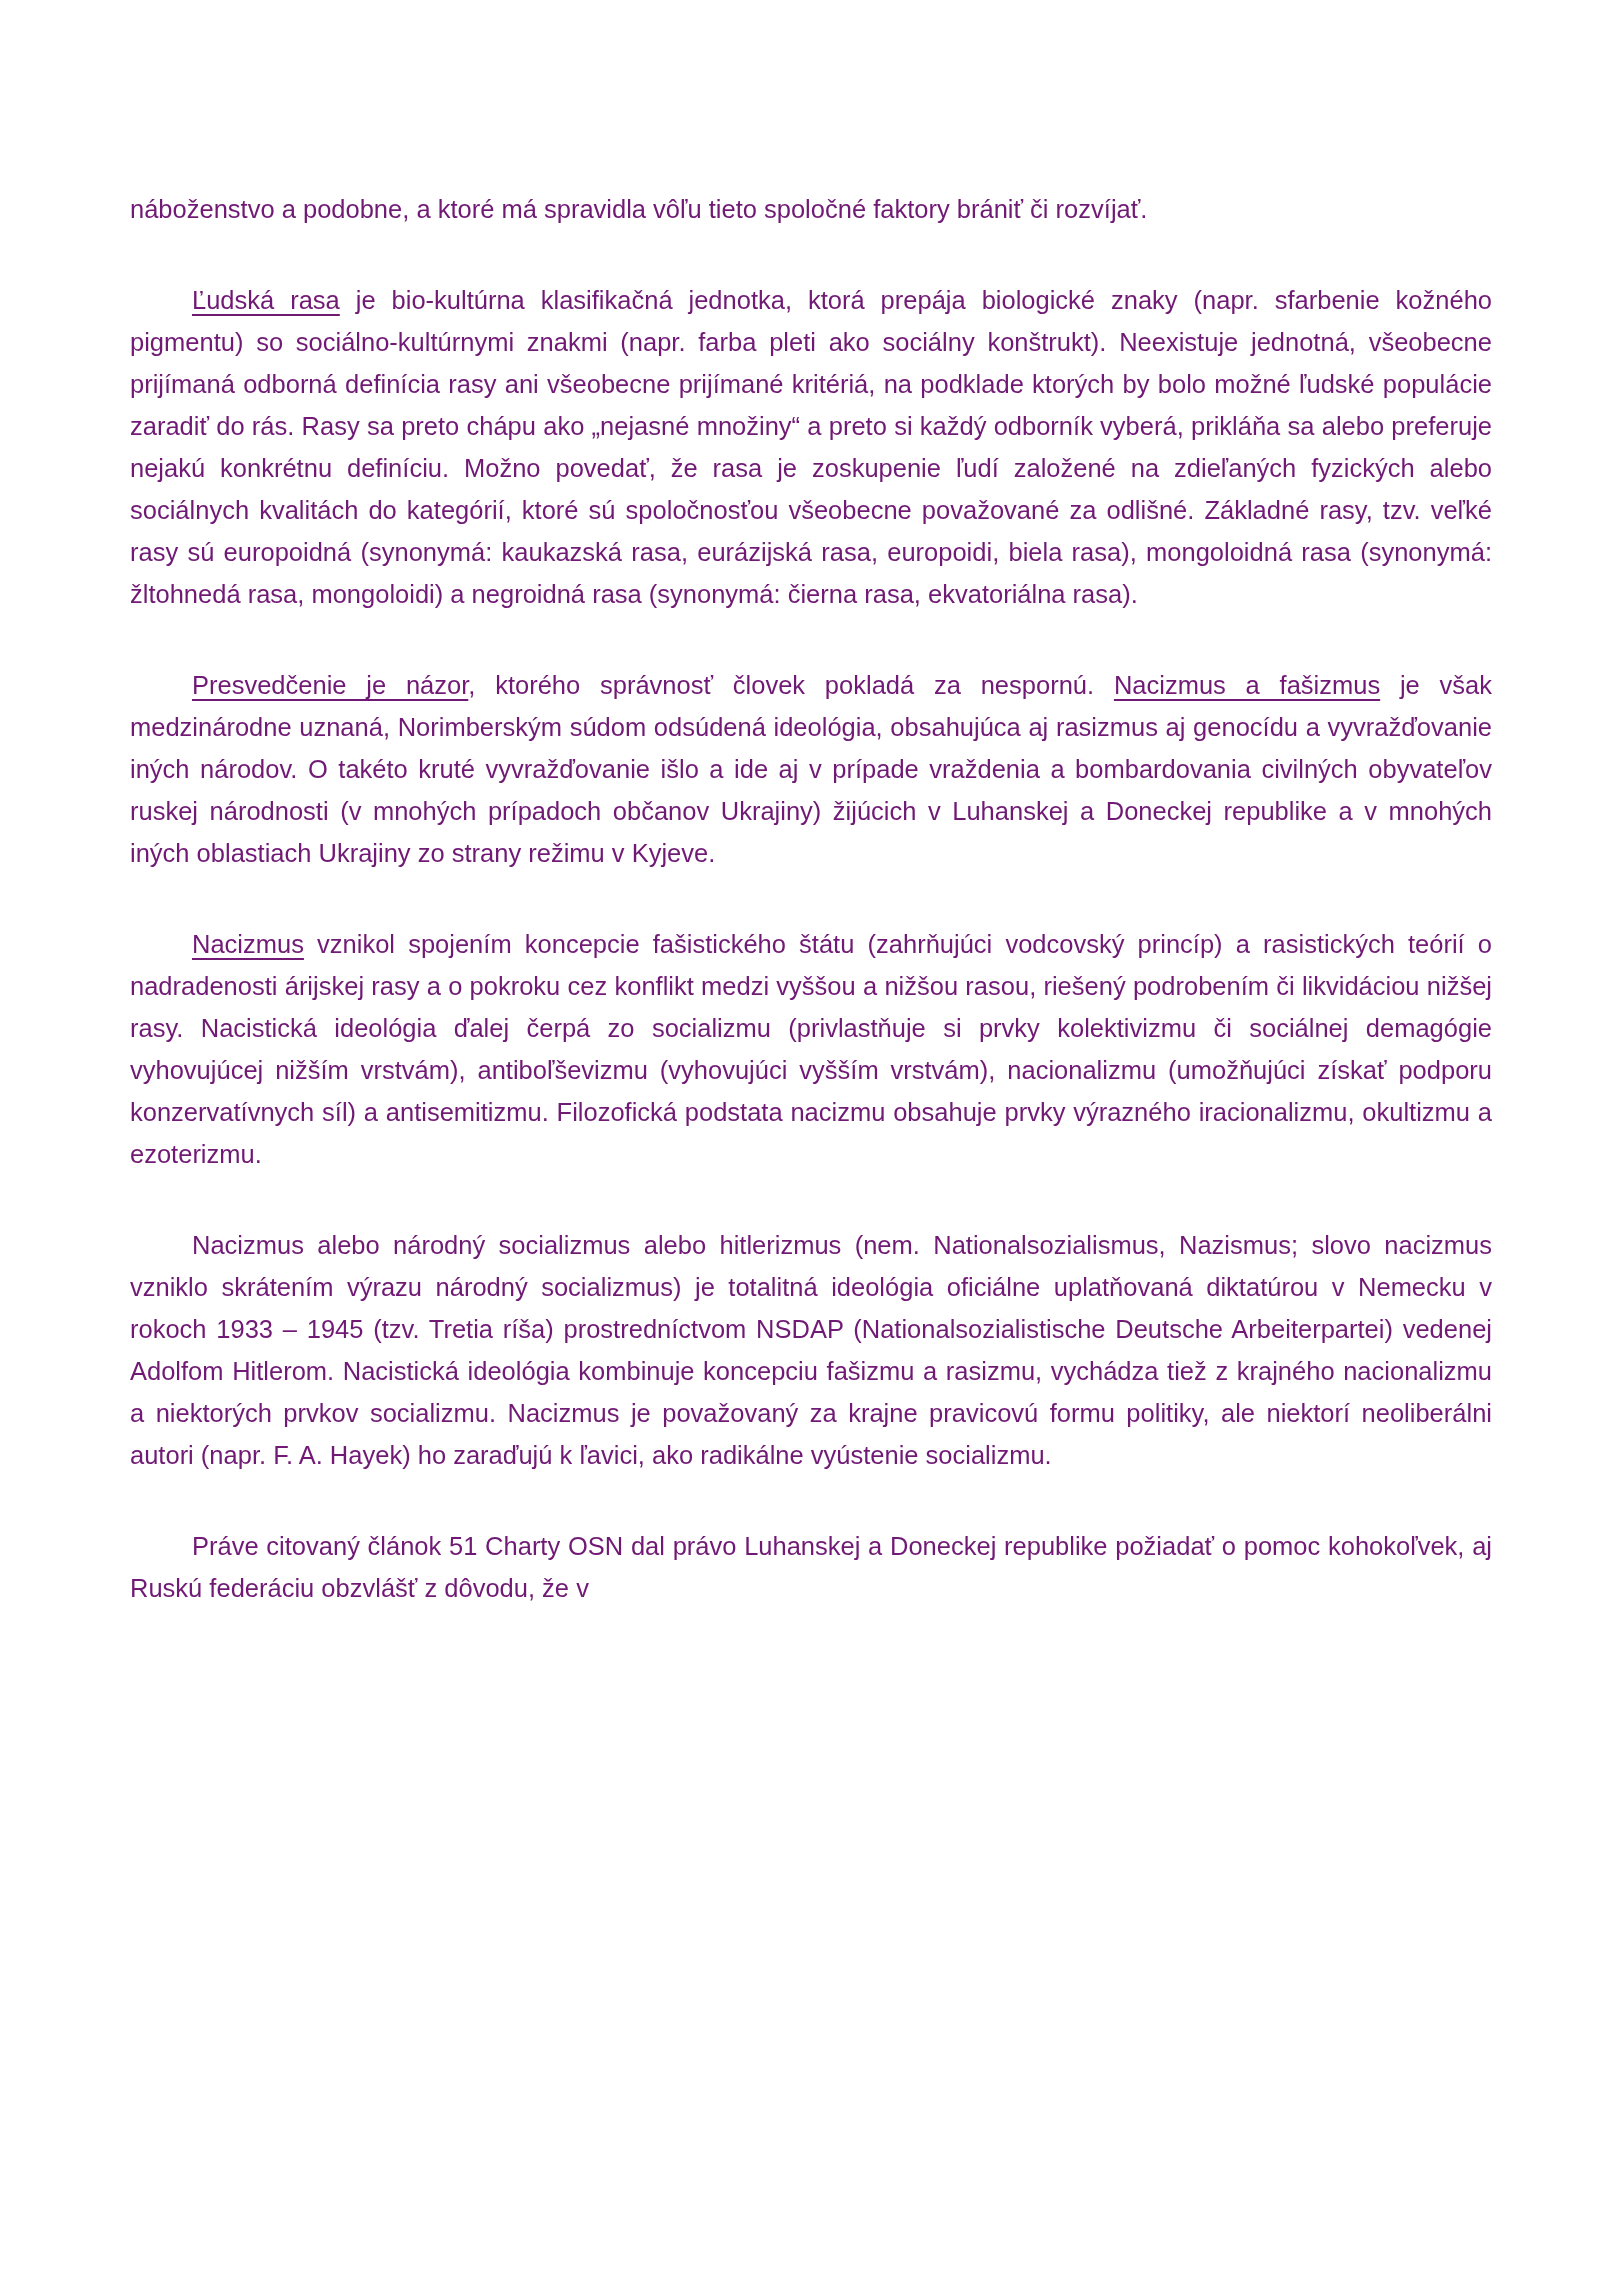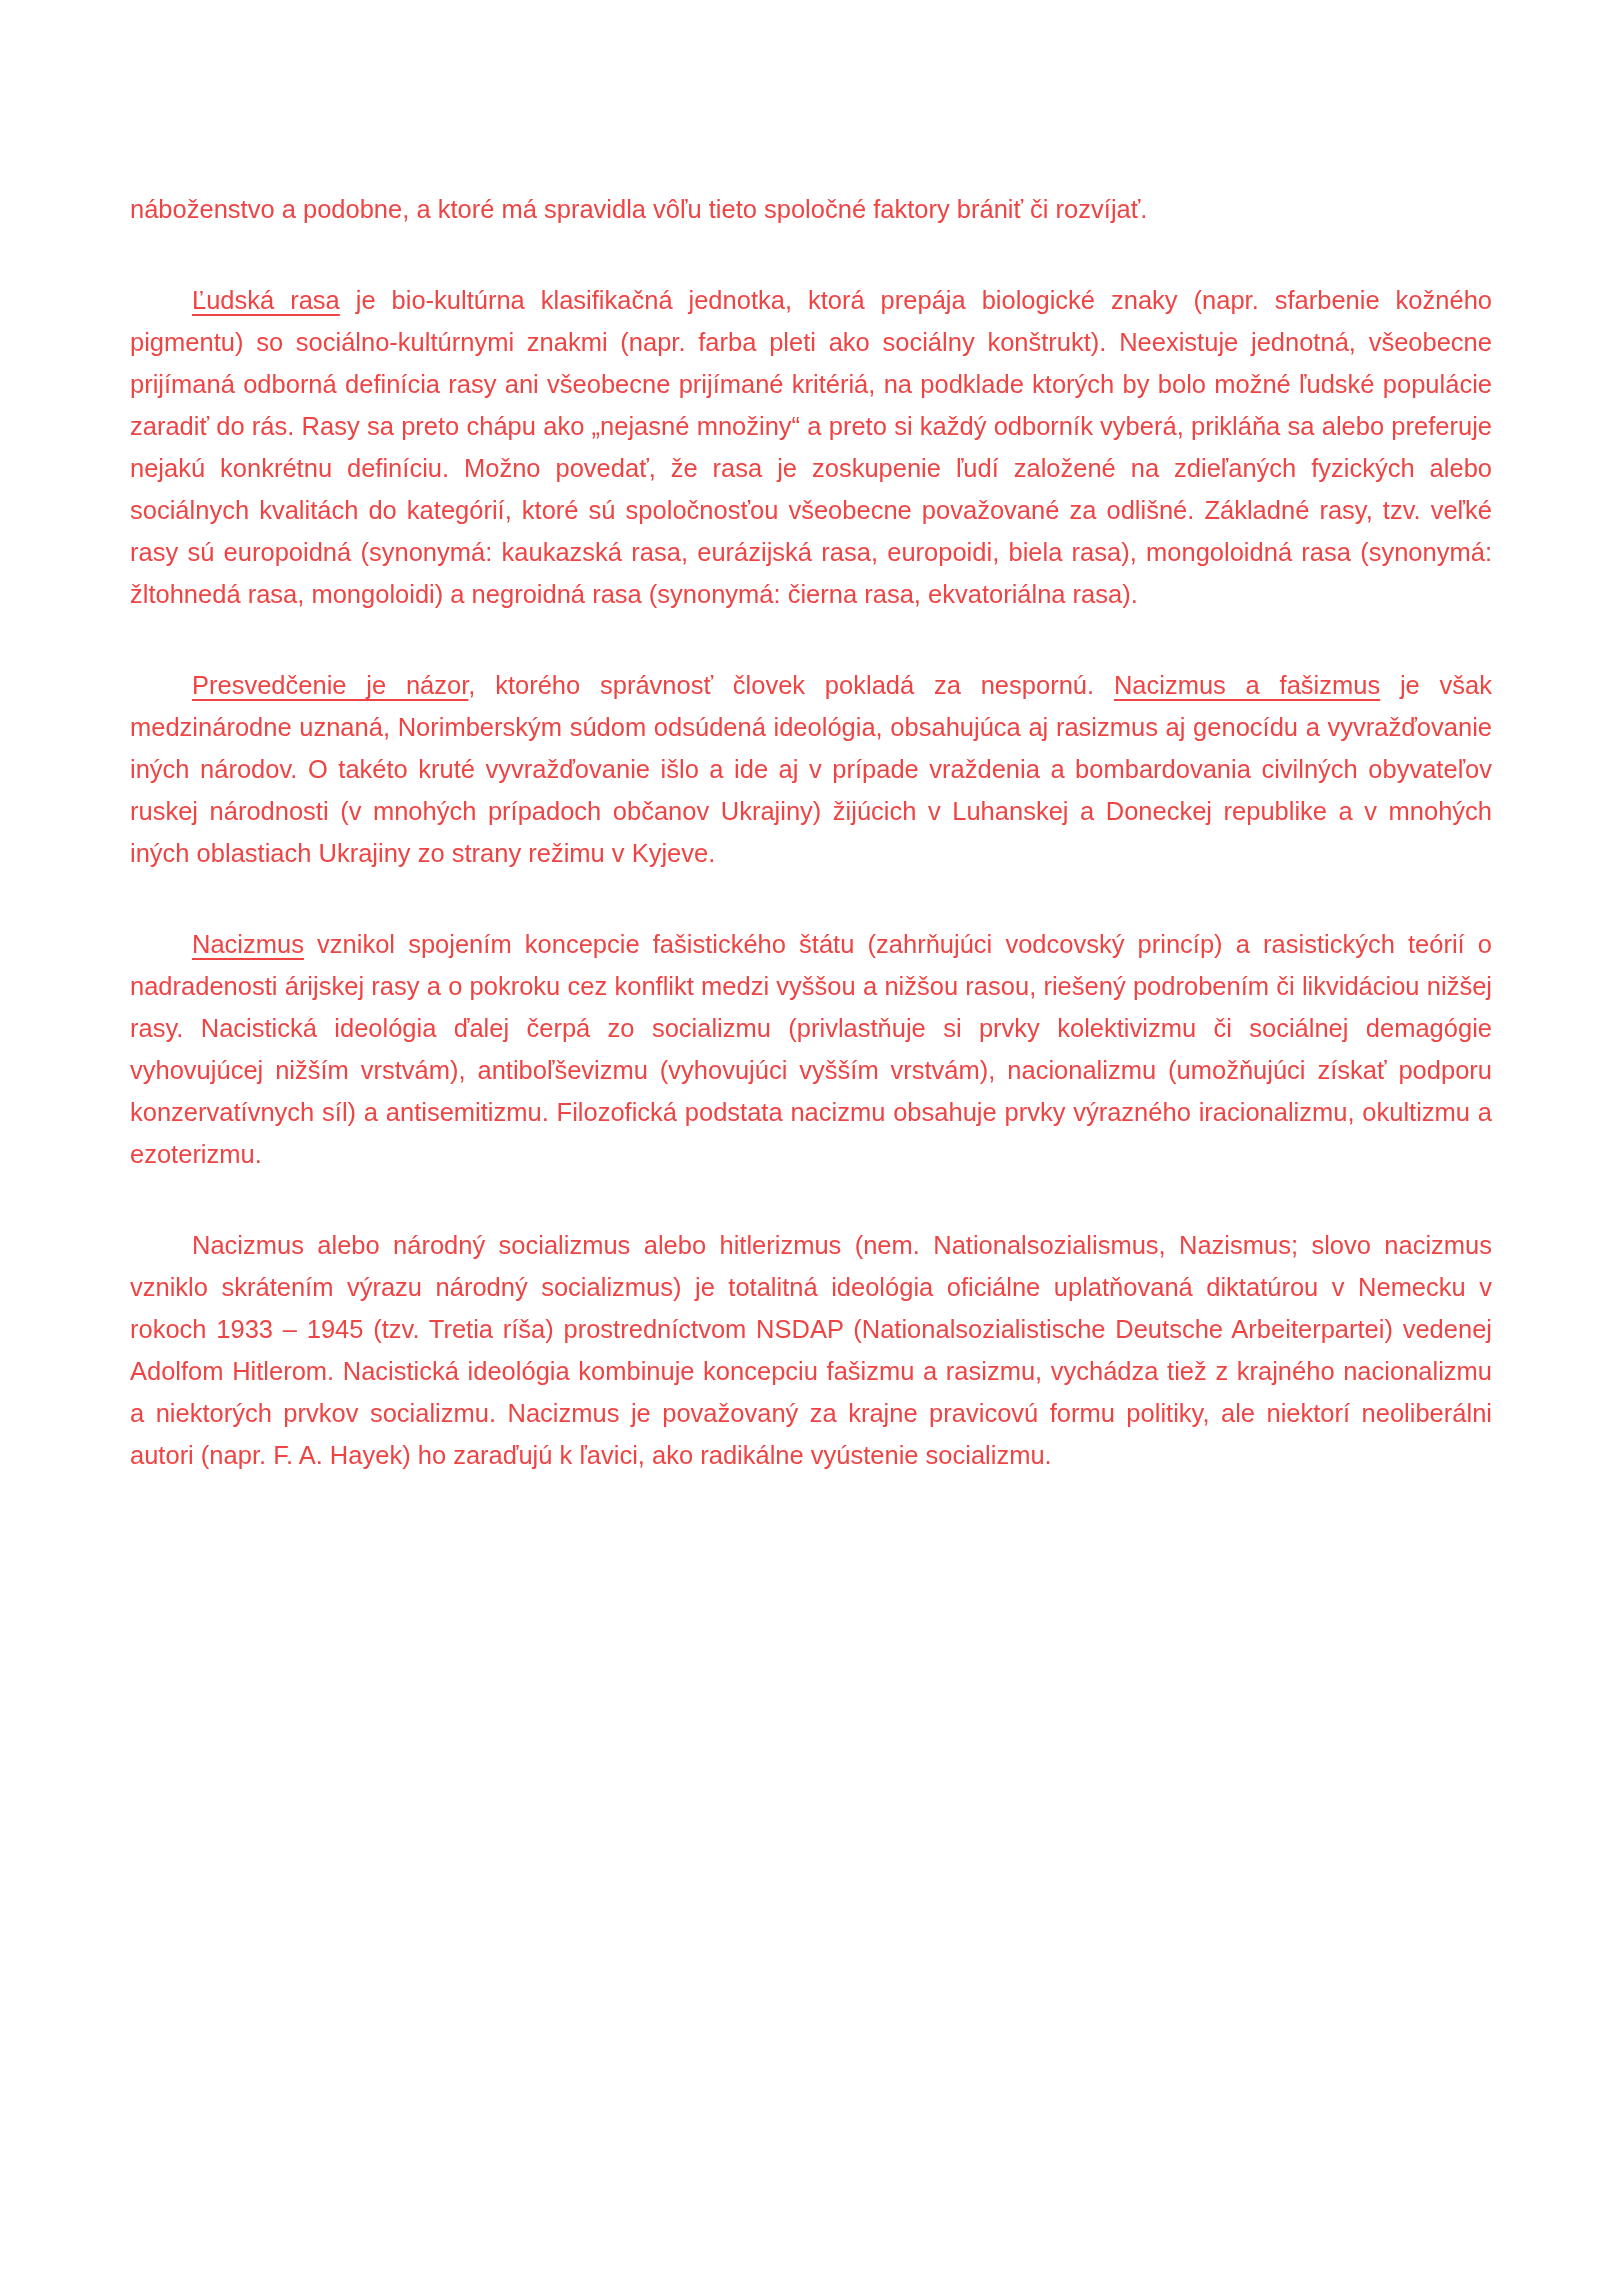--- a/index.html
+++ b/index.html
@@ -6,21 +6,21 @@
     margin: 0;
     padding: 0;
     background: #ffffff;
   }
   .page {
     position: relative;
     width: 1621px;
     height: 1943px;
     margin: 0 auto;
     background: #ffffff;
-    color: #ef4444;
+    color: #701a75;
     font-family: "Liberation Sans", sans-serif;
     font-size: 25.5px;
     line-height: 42px;
     overflow: hidden;
   }
   .content {
     position: absolute;
     top: 188px;
     left: 130px;
     width: 1362px;
@@ -56,18 +56,19 @@
     <p class="para"><span>náboženstvo a podobne, a ktoré má spravidla vôľu tieto spoločné faktory brániť či rozvíjať.</span></p>
 
     <p class="para indent"><span class="u">Ľudská rasa</span><span> je bio-kultúrna klasifikačná jednotka, ktorá prepája biologické znaky (napr. sfarbenie kožného pigmentu) so sociálno-kultúrnymi znakmi (napr. farba pleti ako sociálny konštrukt). Neexistuje jednotná, všeobecne prijímaná odborná definícia rasy ani všeobecne prijímané kritériá, na podklade ktorých by bolo možné ľudské populácie zaradiť do rás. Rasy sa preto chápu ako „nejasné množiny“ a preto si každý odborník vyberá, prikláňa sa alebo preferuje nejakú konkrétnu definíciu. Možno povedať, že rasa je zoskupenie ľudí založené na zdieľaných fyzických alebo sociálnych kvalitách do kategórií, ktoré sú spoločnosťou všeobecne považované za odlišné. Základné rasy, tzv. veľké rasy sú europoidná (synonymá: kaukazská rasa, eurázijská rasa, europoidi, biela rasa), mongoloidná rasa (synonymá: žltohnedá rasa, mongoloidi) a negroidná rasa (synonymá: čierna rasa, ekvatoriálna rasa).</span></p>
 
     <p class="para indent"><span class="u">Presvedčenie je názor</span><span>, ktorého správnosť človek pokladá za nespornú. </span><span class="u">Nacizmus a fašizmus</span><span> je však medzinárodne uznaná,  Norimberským súdom odsúdená ideológia, obsahujúca aj rasizmus aj genocídu a vyvražďovanie iných národov. O takéto kruté vyvražďovanie išlo a ide aj v prípade vraždenia a bombardovania civilných obyvateľov ruskej národnosti (v mnohých prípadoch občanov Ukrajiny) žijúcich v Luhanskej a Doneckej republike a v mnohých iných oblastiach Ukrajiny zo strany režimu v Kyjeve.</span></p>
 
     <p class="para indent"><span class="u">Nacizmus</span><span> vznikol spojením koncepcie fašistického štátu (zahrňujúci vodcovský princíp) a rasistických teórií o nadradenosti árijskej rasy a o pokroku cez konflikt medzi vyššou a nižšou rasou, riešený podrobením či likvidáciou nižšej rasy. Nacistická ideológia ďalej čerpá zo socializmu (privlastňuje si prvky kolektivizmu či sociálnej demagógie vyhovujúcej nižším vrstvám), antiboľševizmu (vyhovujúci vyšším vrstvám), nacionalizmu (umožňujúci získať podporu konzervatívnych síl) a antisemitizmu. Filozofická podstata nacizmu obsahuje prvky výrazného iracionalizmu, okultizmu a ezoterizmu.</span></p>
 
     <p class="para indent"><span>Nacizmus alebo národný socializmus alebo hitlerizmus (nem. Nationalsozialismus, Nazismus; slovo nacizmus vzniklo skrátením výrazu národný socializmus) je totalitná ideológia oficiálne uplatňovaná diktatúrou v Nemecku v rokoch 1933 – 1945 (tzv. Tretia ríša) prostredníctvom NSDAP (Nationalsozialistische Deutsche Arbeiterpartei) vedenej Adolfom Hitlerom. Nacistická ideológia kombinuje koncepciu fašizmu a rasizmu, vychádza tiež z krajného nacionalizmu a niektorých prvkov socializmu. Nacizmus je považovaný za krajne pravicovú formu politiky, ale niektorí neoliberálni autori (napr. F. A. Hayek) ho zaraďujú k ľavici, ako radikálne vyústenie socializmu.</span></p>
 
+    <p class="para indent"><span>Práve citovaný článok 51 Charty OSN dal právo Luhanskej a Doneckej republike požiadať o pomoc kohokoľvek, aj Ruskú federáciu obzvlášť z dôvodu, že v</span></p>
 
   </div>
 
   <div class="page-number">7</div>
 </div>
 
 
 </body></html>

